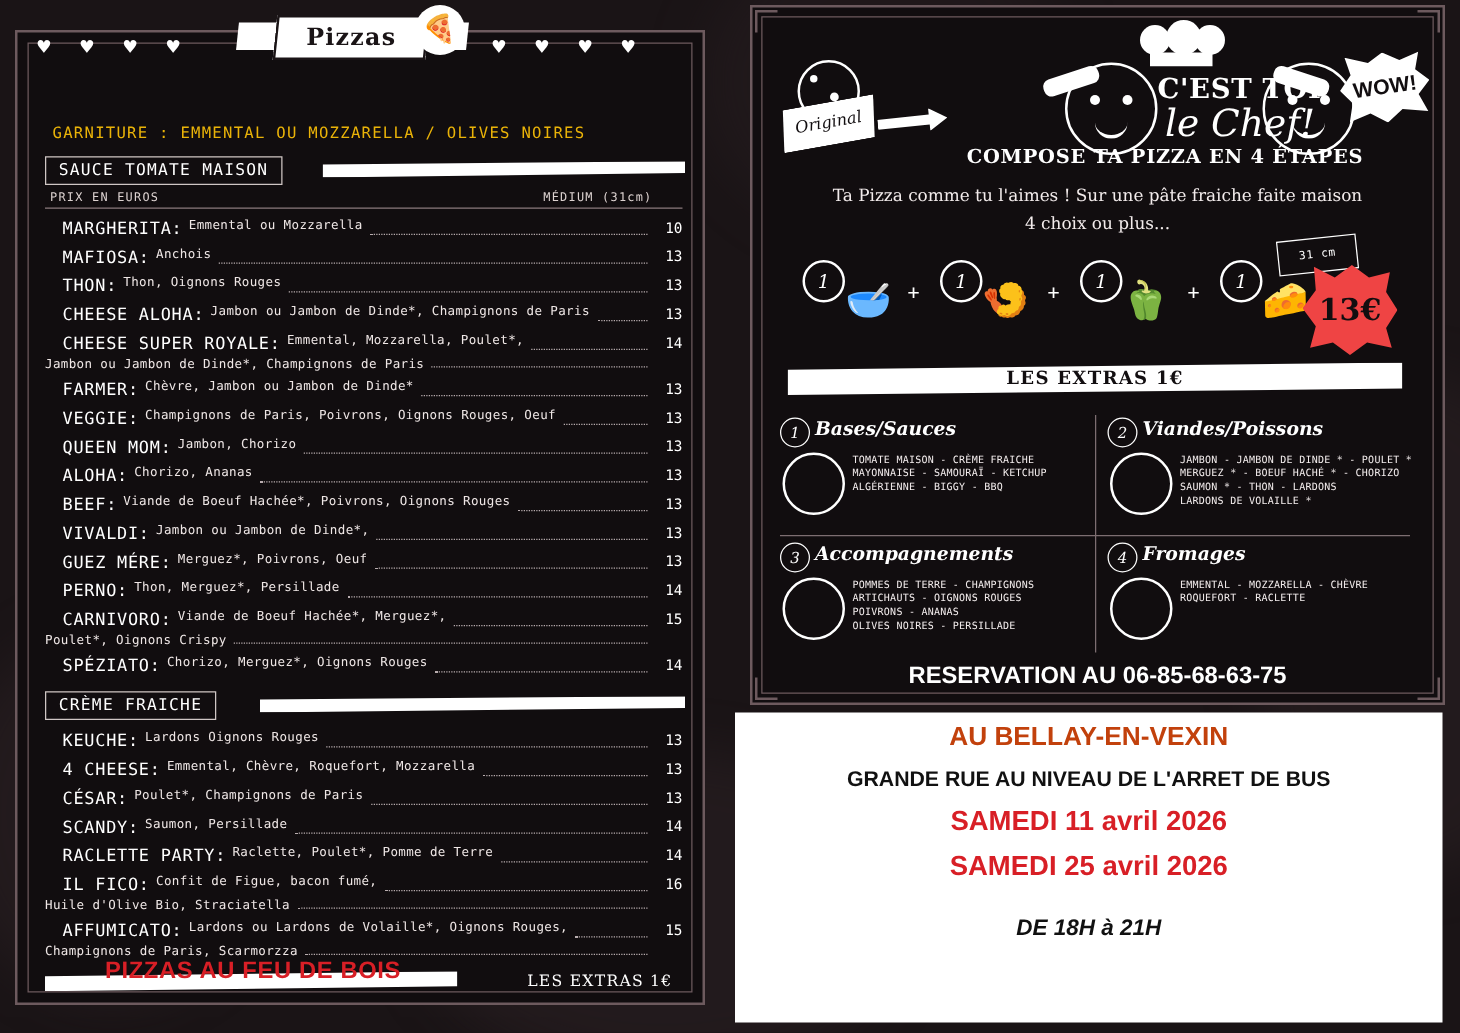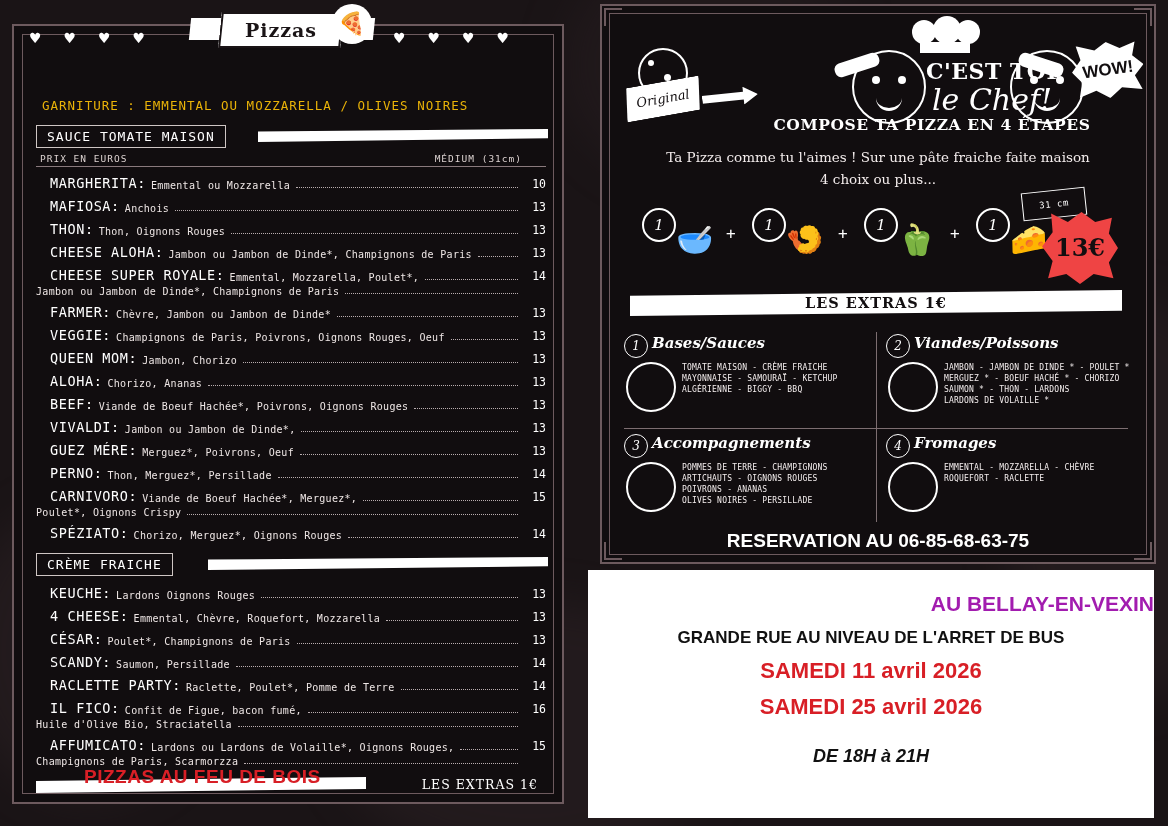--- a/index.html
+++ b/index.html
@@ -72,21 +72,21 @@
   .section-banner .streak{
     position:absolute;top:4px;height:13px;background:#fff;
     clip-path:polygon(0 20%,100% 0,100% 72%,0 100%);
   }
   .priceline{
     display:flex;justify-content:space-between;font-size:9.5px;letter-spacing:1px;
     color:#ddd3d1;margin:6px 2px 2px 4px;
   }
   .priceline .med{margin-right:22px;}
   .rule{height:1px;background:#8a7a7d;margin:2px 0 8px 0;}
-  .row{display:flex;align-items:flex-end;margin-bottom:7px;padding-left:14px;}
+  .row{display:flex;margin-bottom:7px;padding-left:14px;}
   .name{
     font-size:13.5px;letter-spacing:.6px;white-space:nowrap;flex:0 0 auto;
   }
   .desc{
     font-size:10px;letter-spacing:.3px;color:#efe7e6;margin-left:5px;flex:0 0 auto;
     white-space:nowrap;
   }
   .dots{
     flex:1 1 auto;border-bottom:1.5px dotted #b9adaf;margin:0 6px 3px 6px;min-width:8px;
   }
@@ -231,21 +231,21 @@
   #reservation{
     position:absolute;left:600px;top:530px;width:556px;text-align:center;
     font-family:"Liberation Sans",sans-serif;font-weight:bold;font-size:19px;color:#fff;z-index:5;
   }
 
   
   #white-card{
     position:absolute;left:588px;top:570px;width:566px;height:248px;background:#fff;z-index:4;
     font-family:"Liberation Sans",sans-serif;text-align:center;color:#111;
   }
-  #white-card .l1{color:#a21caf;font-weight:bold;font-size:21px;margin-top:22px;text-align:right;}
+  #white-card .l1{color:#c2410c;font-weight:bold;font-size:21px;margin-top:8px;}
   #white-card .l2{font-weight:bold;font-size:17px;margin-top:12px;}
   #white-card .l3,#white-card .l4{color:#d81f26;font-weight:bold;font-size:22px;margin-top:10px;}
   #white-card .l5{font-weight:bold;font-size:18px;margin-top:26px;font-style:italic;}
 </style>
 </head>
 <body>
 
 <div class="bg-blob b1"></div>
 <div class="bg-blob b2"></div>
 <div class="bg-blob b3"></div>

